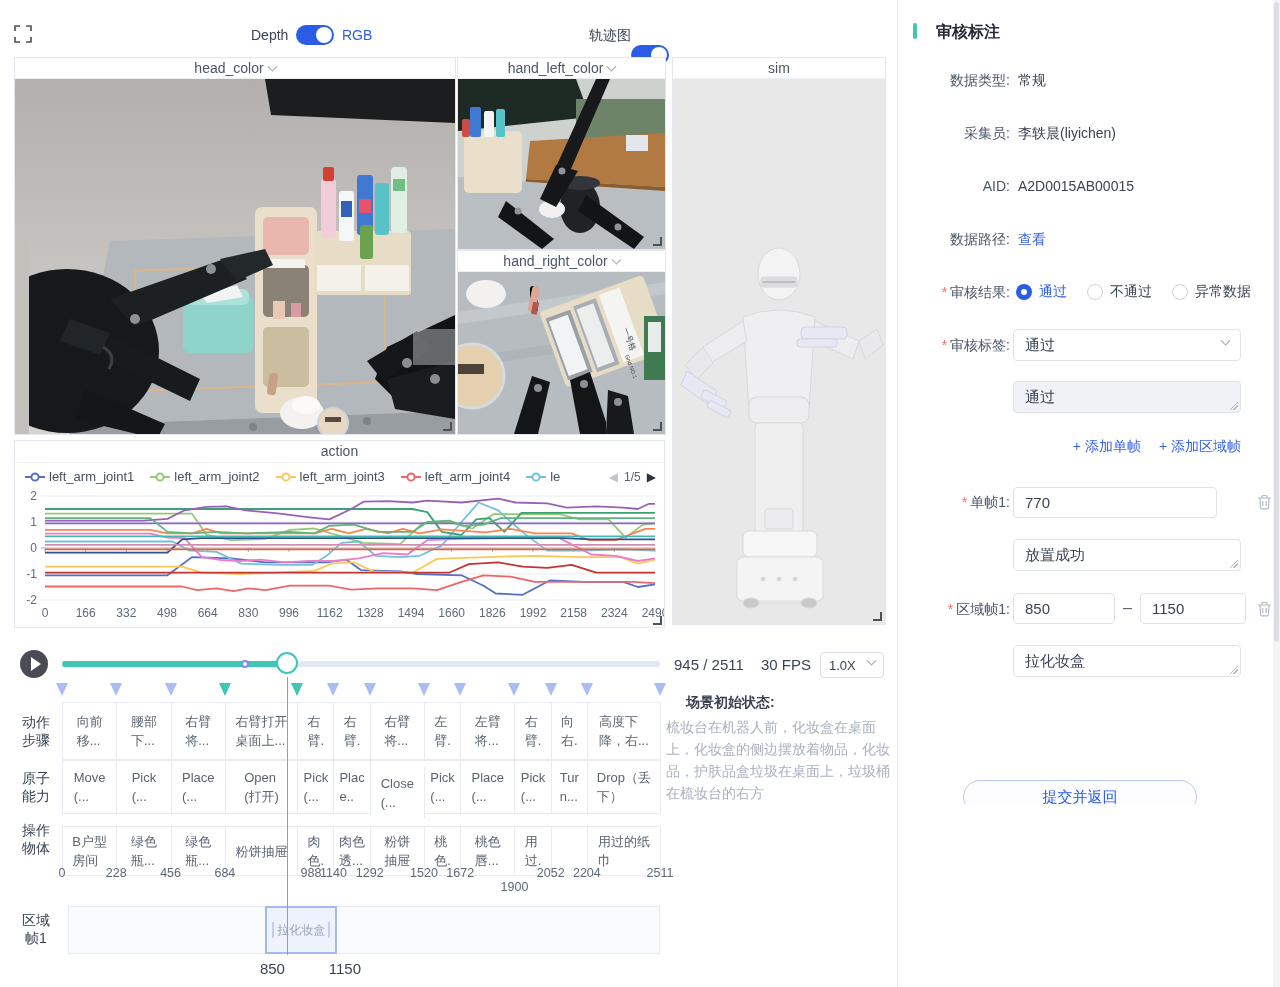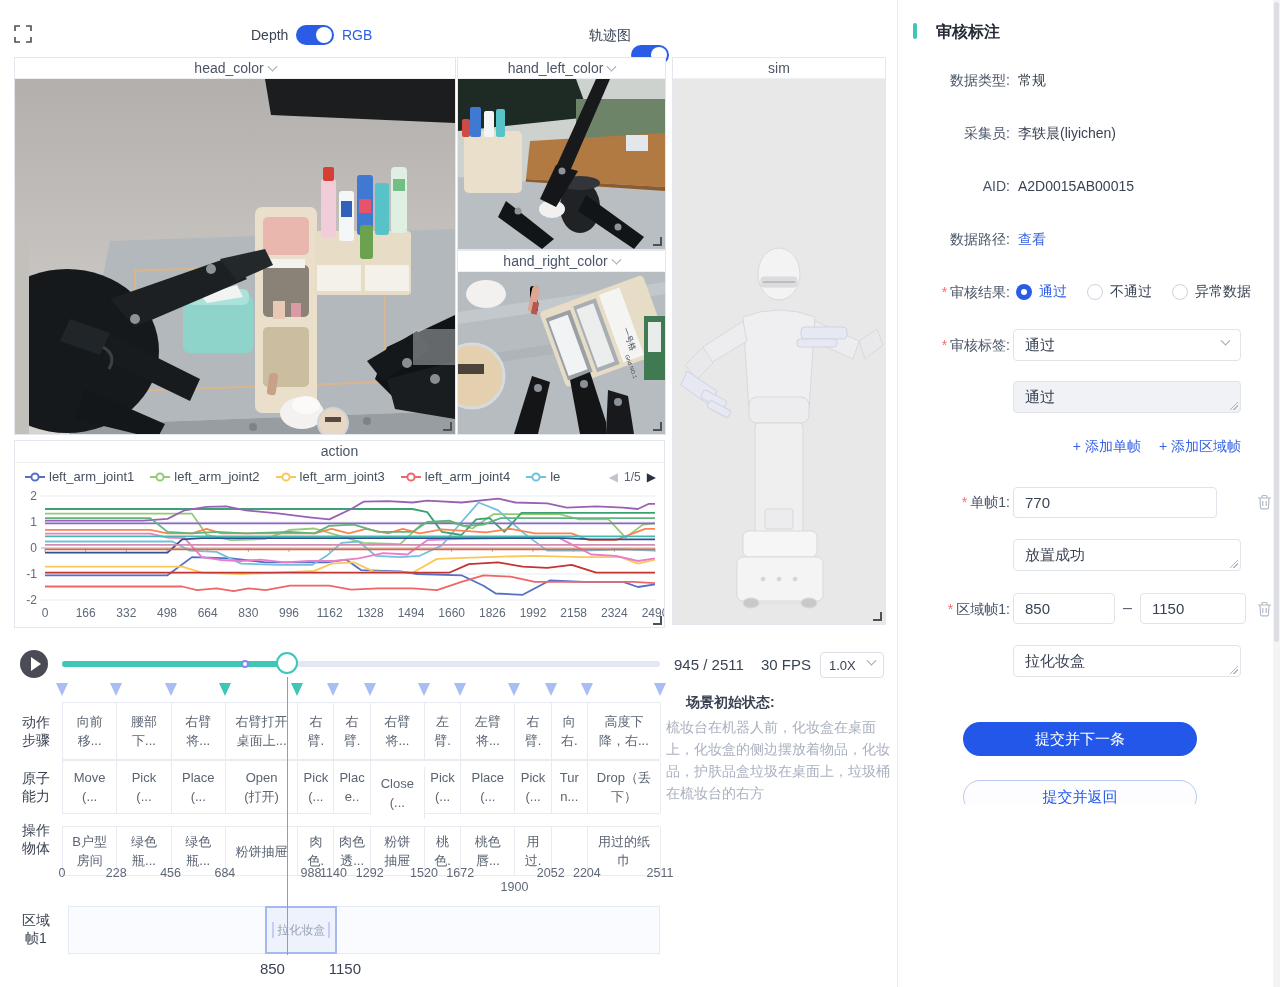--- a/index.html
+++ b/index.html
@@ -28,21 +28,21 @@
   #slider-fill { height:6px; border-radius:3px; background:#3ec6b6; }
   #slider-dot { position:absolute; top:-1px; width:8px; height:8px; border-radius:50%; background:#fff; border:2px solid #7b8fe8; }
   #slider-handle { position:absolute; top:-9px; width:22px; height:22px; border-radius:50%; background:#fff; border:2px solid #3ec6b6; cursor:grab; }
   .pb-text { font-size:15px; color:#3a4353; white-space:nowrap; }
   #speed-select { left:820px; top:652px; width:64px; height:26px; border:1px solid #dcdfe6; border-radius:4px; display:flex; align-items:center; justify-content:space-between; padding:0 8px; font-size:13px; color:#3a4353; cursor:pointer; background:#fff; }
   .marker { position:absolute; width:0; height:0; border-left:6px solid transparent; border-right:6px solid transparent; border-top:13px solid #a9bdf5; cursor:pointer; }
   .marker.teal { border-top-color:#3ec6b6; }
   #cur-line { left:287px; top:677px; width:1px; height:278px; background:#3ec6b6; z-index:5; }
   
   .rowlabel { font-size:14px; color:#3a4353; text-align:center; white-space:pre-line; line-height:18px; }
-  .tl-cell { position:absolute; border-right:1px solid #e8ebf2; display:flex; align-items:center; justify-content:center; text-align:center; font-size:13px; color:#5a6472; white-space:pre-line; line-height:19px; overflow:hidden; cursor:pointer; background:#fff; }
+  .tl-cell { position:absolute; border-right:1px solid #e8ebf2; display:flex; align-items:center; justify-content:center; font-size:13px; color:#5a6472; white-space:pre-line; line-height:19px; overflow:hidden; cursor:pointer; background:#fff; }
   .tl-row-box { position:absolute; border:1px solid #e8ebf2; background:#fff; }
   .axis-lab { position:absolute; font-size:12.5px; color:#5f6977; transform:translateX(-50%); white-space:nowrap; }
   
   #scene-title { left:666px; top:694px; font-size:14px; font-weight:bold; color:#3a4353;margin-left:20px; }
   #scene-text { left:666px; top:716px; width:228px; font-size:14px; color:#a9b0bf; line-height:22px; }
   
   #region-track { left:68px; top:906px; width:592px; height:48px; background:#fafbff; border:1px solid #e4e9f7; }
   #region-seg { position:absolute; top:-1px; height:48px; background:#eef2fd; border:2px solid #a5b8f0; display:flex; align-items:center; justify-content:center; gap:3px; font-size:12px; color:#9aa3b8; cursor:grab; }
   .seg-handle { width:2px; height:16px; background:#c3cff5; }
   .region-num { position:absolute; top:960px; font-size:15px; color:#3a4353; transform:translateX(-50%); }
@@ -581,21 +581,20 @@
     <span>1150</span>
   </div>
   <svg class="trash" style="top:601px" viewBox="0 0 15 16">
     <path d="M1 4 H14 M5 4 V2.5 Q5 1.5 6 1.5 H9 Q10 1.5 10 2.5 V4 M3 4 L3.6 14 Q3.7 14.8 4.6 14.8 H10.4 Q11.3 14.8 11.4 14 L12 4 M5.8 7 V12 M9.2 7 V12" fill="none" stroke="#b4bbc6" stroke-width="1.2"></path>
   </svg>
   <div class="inputbox" style="left:1013px;top:645px;width:228px;height:32px">
     <span>拉化妆盒</span>
     <span class="resize-glyph"></span>
   </div>
 
-  <div class="pill-btn" id="btn-primary">提交并下一条</div>
   <div class="abs" id="btn-secondary-clip">
     <div id="btn-secondary">提交并返回</div>
   </div>
 
   <div class="abs" id="scrollbar">
       <div id="scroll-thumb"></div>
     </div>
 </div>
 
 </body></html>

